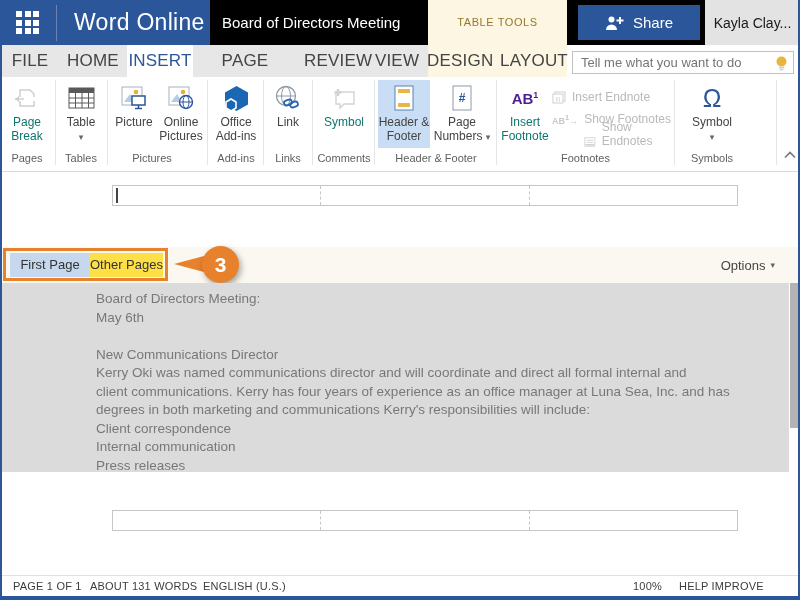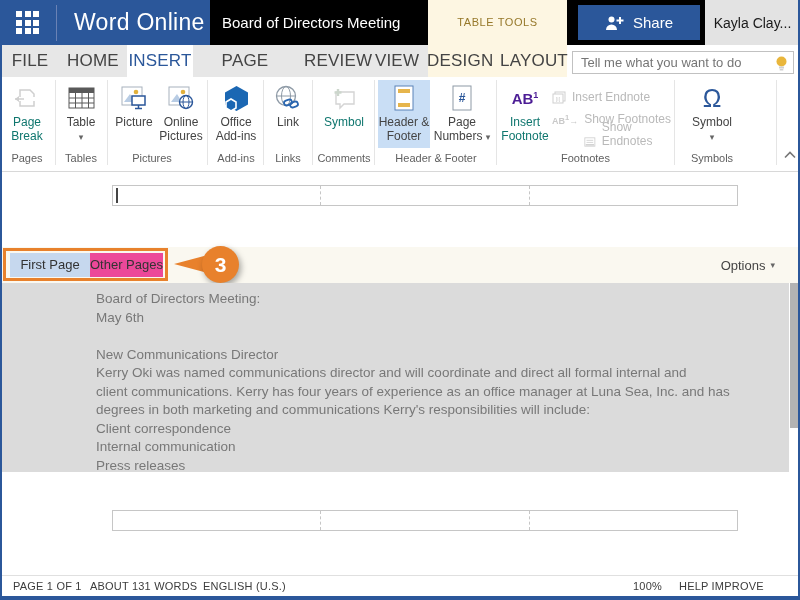--- a/index.html
+++ b/index.html
@@ -70,21 +70,21 @@
   .hftable .c1 { width:208px; }
   .hftable .c2 { width:209px; border-left:1px dashed #c6c6c6; }
   .hftable .c3 { width:209px; border-left:1px dashed #c6c6c6; }
   .caret { left:116px; top:188px; width:2px; height:15px; background:#444; }
 
   .creamstrip { left:0; top:247px; width:800px; height:36px; background:#faf8f0; }
   .orangebox { left:3px; top:248px; width:165px; height:33px; border:3px solid #e8812c; }
   .hftab { top:253px; height:24px; line-height:24px; text-align:center; font-size:13px;
            color:#333; cursor:pointer; }
   .hftab.first { left:10px; width:80px; background:#c6d8ee; }
-  .hftab.other { left:90px; width:73px; background:#ec4899; }
+  .hftab.other { left:90px; width:73px; background:#fde047; }
   .callout-tail { left:174px; top:256px; width:0; height:0;
                   border-top:8px solid transparent; border-bottom:8px solid transparent;
                   border-right:30px solid #e8812c; }
   .callout-circle { left:202px; top:246px; width:37px; height:37px; border-radius:50%;
                     background:#e8812c; color:#fff; font-size:21px; font-weight:bold;
                     text-align:center; line-height:37px;
                     box-shadow:2px 3px 6px rgba(0,0,0,.35); }
   .optionsbtn { left:690px; top:247px; width:85px; height:36px; display:flex;
                 align-items:center; justify-content:flex-end; gap:5px; font-size:13px;
                 color:#444; cursor:pointer; }

